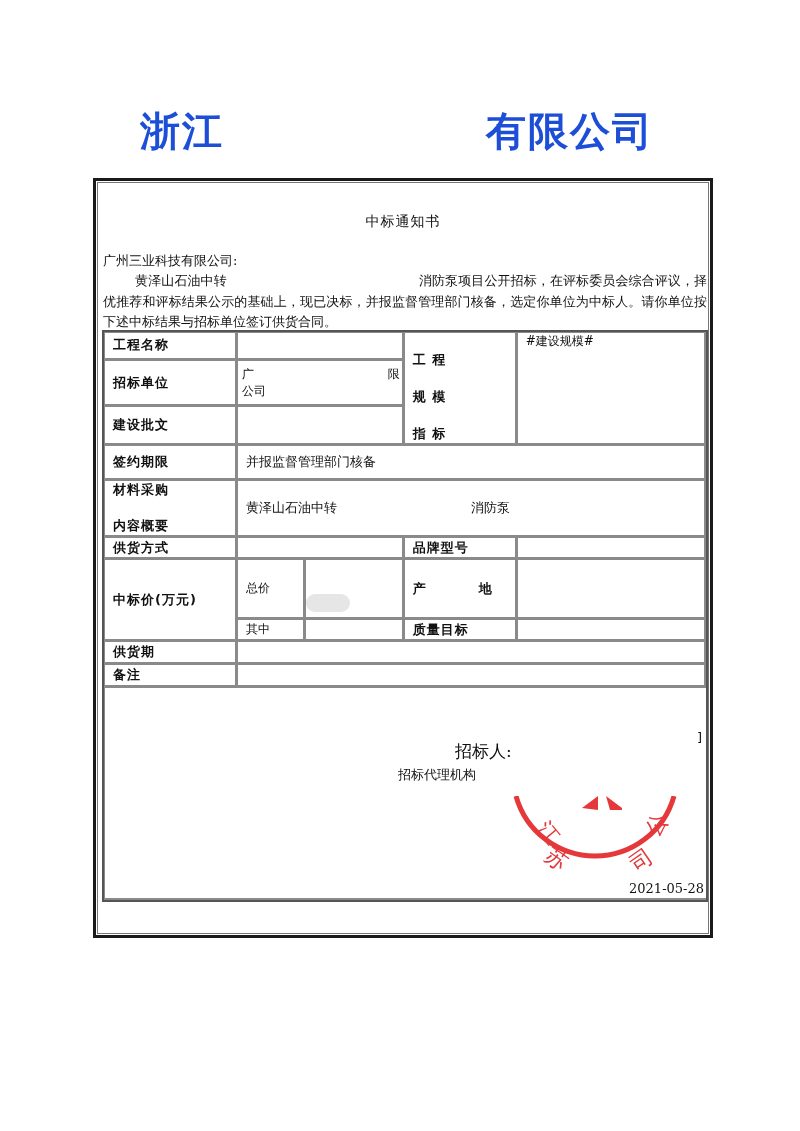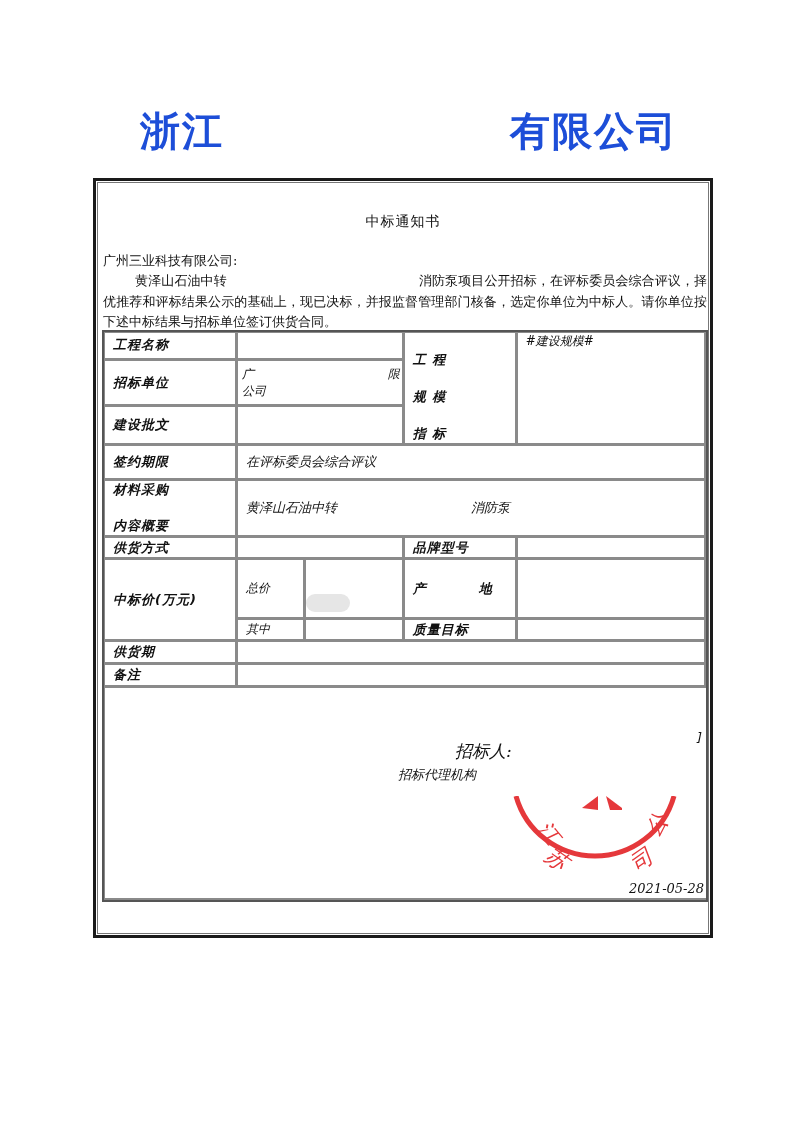--- a/index.html
+++ b/index.html
@@ -7,42 +7,42 @@
     width: 800px; height: 1131px; background: #ffffff; position: relative; overflow: hidden;
     font-family: "DejaVu Sans", "Liberation Sans", sans-serif; color: #111;
   }
   .header-company {
     position: absolute; left: 0; top: 104px; width: 800px; height: 56px;
     font-family: "DejaVu Serif", "Liberation Serif", serif;
     font-weight: bold; font-size: 40px; color: #1d4ed8; letter-spacing: 2px;
   }
   .header-company .left { position: absolute; left: 140px; top: 0; }
   .header-company .redact { position: absolute; left: 228px; top: 6px; width: 258px; height: 44px; background: #fff; }
-  .header-company .right { position: absolute; left: 510px; top: 0; }
+  .header-company .right { position: absolute; left: 486px; top: 0; }
 
   .frame {
     position: absolute; left: 93px; top: 178px; width: 620px; height: 760px;
     border: 3px solid #1a1a1a; box-sizing: border-box;
     box-shadow: inset 0 0 0 1px #ffffff, inset 0 0 0 2px #777;
   }
   .doc-title {
     position: absolute; left: 0; width: 100%; top: 32px; text-align: center;
     font-size: 14px; font-weight: normal; letter-spacing: 1px;
   }
   .addressee { position: absolute; left: 7px; top: 71px; font-size: 13px; font-family: "DejaVu Serif", serif; }
   .body-text {
     position: absolute; left: 7px; top: 90px; width: 604px; font-size: 13px; line-height: 20.5px;
     font-family: "DejaVu Serif", serif; text-align: justify;
   }
   .body-text .indent { display: inline-block; width: 32px; }
   .body-text .gap { display: inline-block; width: 192px; }
 
   table.form {
     position: absolute; left: 6px; top: 149px; width: 606px; border-collapse: separate; border-spacing: 0;
-    border: 2px solid #555; font-size: 13px; font-style: italic;
+    border: 2px solid #555; font-size: 13px;
   }
   table.form td {
     border: 1px solid #8a8a8a; border-right: 2px solid #8a8a8a; border-bottom: 2px solid #8a8a8a;
     padding: 0 8px; vertical-align: middle; box-sizing: border-box;
   }
   .lbl { font-weight: bold; letter-spacing: 1px; }
   .val { font-family: "DejaVu Serif", serif; font-size: 13px; }
   .small { font-size: 12px; }
   .blur {
     position: absolute; width: 44px; height: 18px; border-radius: 9px; background: #e6e6e6;
@@ -100,21 +100,21 @@
             </div>
         <div>公司</div>
       </td>
     </tr>
     <tr style="height:32px">
       <td class="lbl">建设批文</td>
       <td colspan="2" class="val"></td>
     </tr>
     <tr style="height:35px">
       <td class="lbl">签约期限</td>
-      <td colspan="4" class="val">在评标委员会综合评议</td>
+      <td colspan="4" class="val">并报监督管理部门核备</td>
     </tr>
     <tr style="height:57px">
       <td class="lbl" style="vertical-align:top;margin-left:19px;">
         <div style="height:36px">材料采购</div>
         <div>内容概要</div>
       </td>
       <td colspan="4" class="val">
         <span>黄泽山石油中转</span><span style="display:inline-block;width:134px"></span><span>消防泵</span>
       </td>
     </tr>

